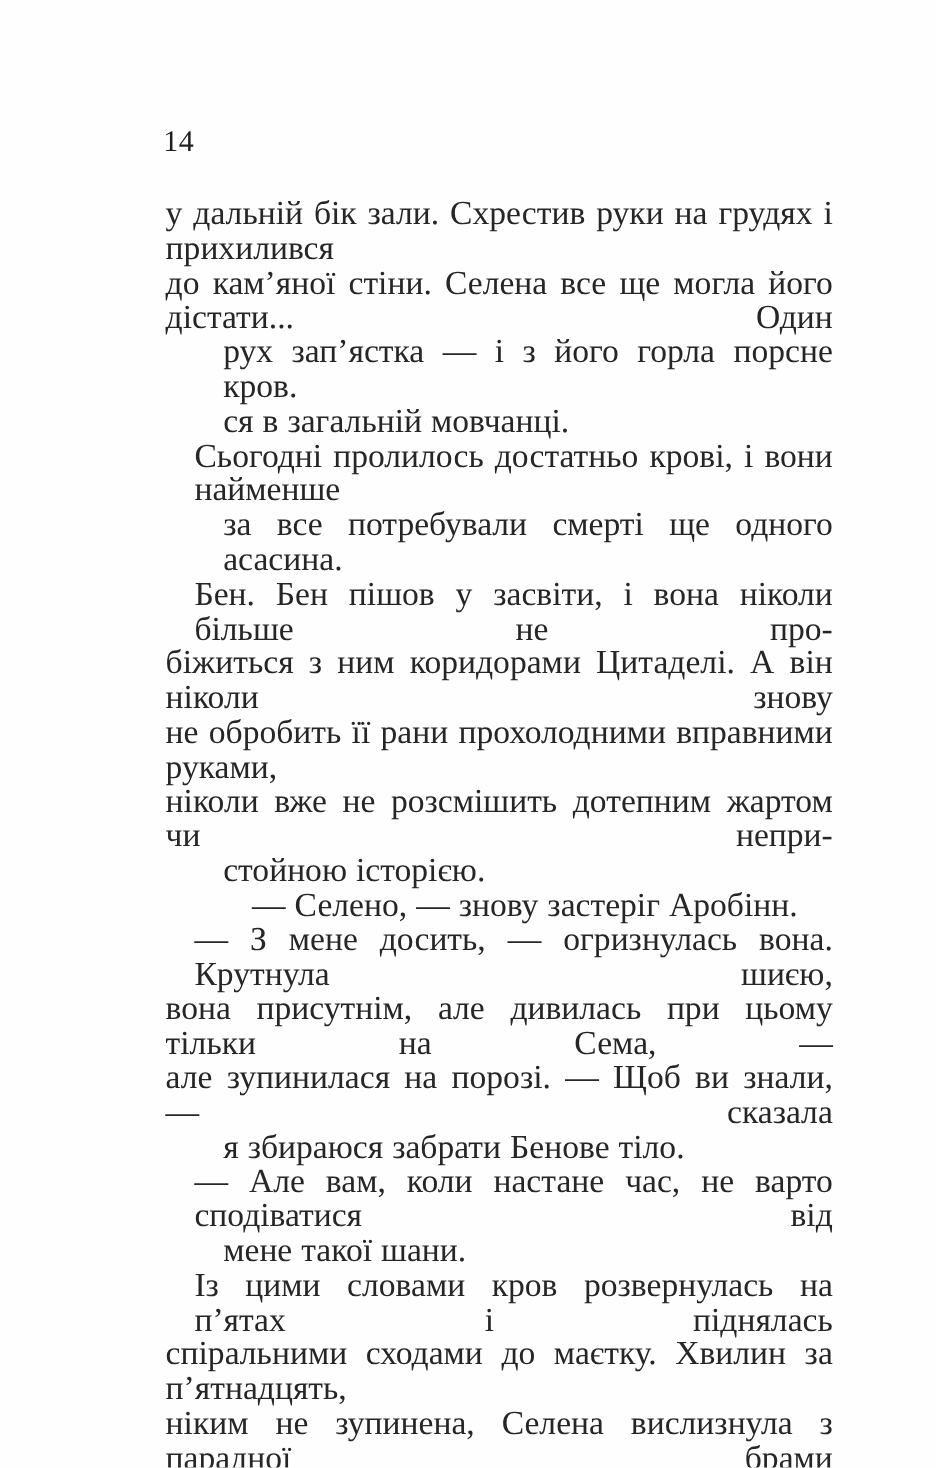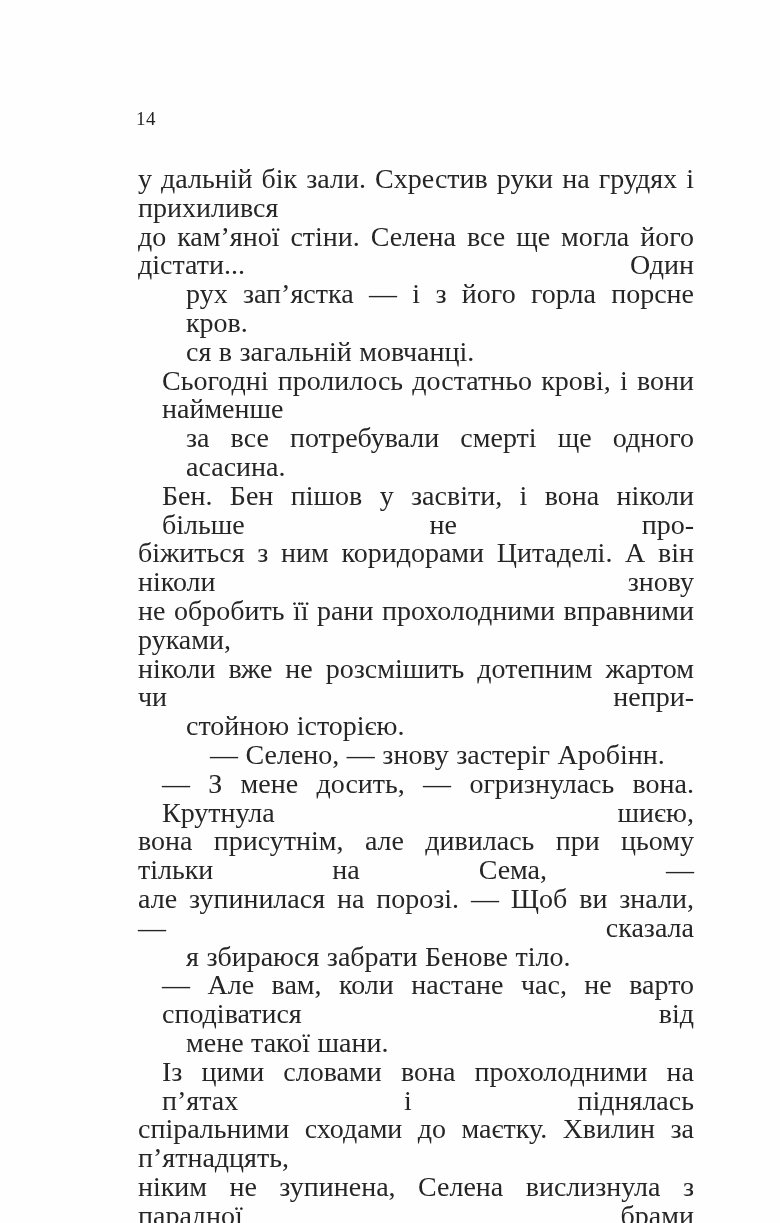--- a/index.html
+++ b/index.html
@@ -16,21 +16,21 @@
     overflow: hidden;
   }
   .book-page {
     position: absolute;
     inset: 0;
   }
   .page-number {
     position: absolute;
     left: 136px;
     top: 108px;
-    font-size: 19px;
+    font-size: 25px;
     line-height: 22px;
     letter-spacing: 0.5px;
     color: #1f1f1f;
   }
   .page-text {
     position: absolute;
     left: 138px;
     top: 165px;
     width: 556px;
     font-size: 28px;
@@ -86,19 +86,19 @@
         <div class="line indent">— З мене досить, — огризнулась вона. Крутнула шиєю,</div>
         <div class="line">вона присутнім, але дивилась при цьому тільки на Сема, —</div>
         <div class="line">але зупинилася на порозі. — Щоб ви знали, — сказала</div>
         <div class="line last">я збираюся забрати Бенове тіло.</div>
       </div>
       <div class="paragraph">
         <div class="line indent">— Але вам, коли настане час, не варто сподіватися від</div>
         <div class="line last">мене такої шани.</div>
       </div>
       <div class="paragraph">
-        <div class="line indent">Із цими словами вона прохолодними на п’ятах і піднялась</div>
+        <div class="line indent">Із цими словами кров розвернулась на п’ятах і піднялась</div>
         <div class="line">спіральними сходами до маєтку. Хвилин за п’ятнадцять,</div>
         <div class="line">ніким не зупинена, Селена вислизнула з парадної брами</div>
         <div class="line last">в досвітню тишу міських вулиць.</div>
       </div>
     </div>
 </div>
 
 </body></html>

